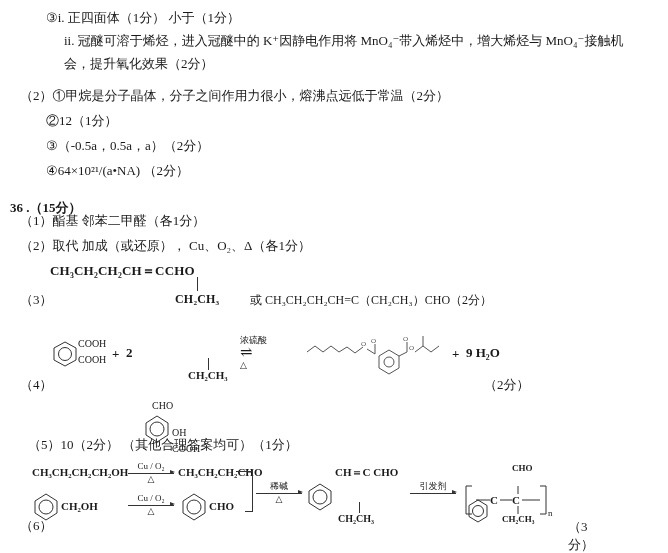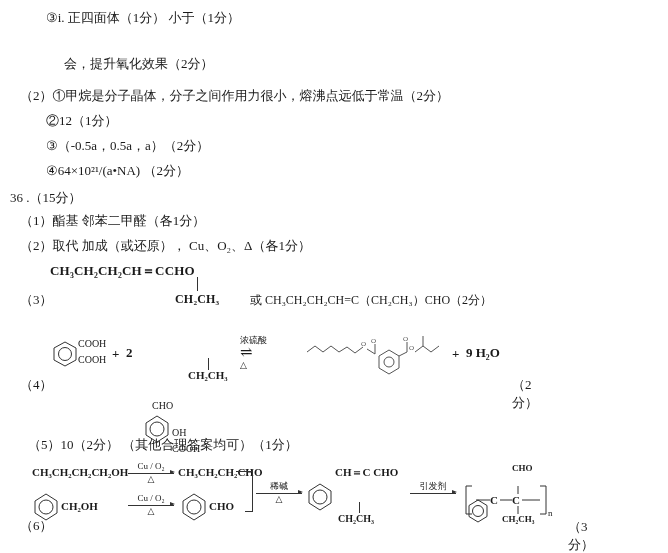--- a/index.html
+++ b/index.html
@@ -85,26 +85,27 @@
     letter-spacing: -1px;
   }
   .tiny2 { font-size: 10px; }
 </style>
 </head>
 <body>
 
 <div class="page">
 
   <div class="line ind2" style="top:10px;">③i. 正四面体（1分）   小于（1分）</div>
+  <div class="line ind3" style="top:33px;">ii. 冠醚可溶于烯烃，进入冠醚中的 K⁺因静电作用将 MnO₄⁻带入烯烃中，增大烯烃与 MnO₄⁻接触机</div>
   <div class="line ind3" style="top:56px;">会，提升氧化效果（2分）</div>
   <div class="line ind1" style="top:88px;">（2）①甲烷是分子晶体，分子之间作用力很小，熔沸点远低于常温（2分）</div>
   <div class="line ind2" style="top:113px;">②12（1分）</div>
   <div class="line ind2" style="top:138px;">③（-0.5a，0.5a，a）（2分）</div>
   <div class="line ind2" style="top:163px;">④64×10²¹/(a•NA)  （2分）</div>
-  <div class="line ind0" style="top:190px;">36 .（15分）</div>
+  <div class="line ind0" style="top:200px;font-weight:bold;">36 .（15分）</div>
   <div class="line ind1" style="top:213px;">（1）酯基  邻苯二甲醛（各1分）</div>
   <div class="line ind1" style="top:238px;">（2）取代  加成（或还原），    Cu、O₂、Δ（各1分）</div>
   <div class="line ind1" style="top:292px;">（3）</div>
   <div class="line ind1" style="top:377px;">（4）</div>
   <div class="line ind1" style="top:437px;margin-left:8px;">（5）10（2分）      （其他合理答案均可）（1分）</div>
   <div class="line ind1" style="top:518px;">（6）</div>
 
   <div class="struct" style="left:50px; top:262px;">
     <span class="formula-big">CH₃CH₂CH₂CH＝CCHO</span>
   </div>
@@ -150,21 +151,21 @@
       <line x1="102" y1="22" x2="102" y2="12" stroke="#555" stroke-width="1"></line>
       <text x="98" y="11" font-size="7" fill="#555" font-family="Liberation Serif, serif">O</text>
       <text x="104" y="20" font-size="7" fill="#555" font-family="Liberation Serif, serif">O</text>
       <polyline points="110,22 118,16 126,22 134,16" fill="none" stroke="#555" stroke-width="1"></polyline>
       <polyline points="118,16 118,6" fill="none" stroke="#555" stroke-width="1"></polyline>
     </svg>
   </div>
 
   <div class="struct" style="left:452px; top:346px; font-weight:bold;">+</div>
   <div class="struct" style="left:466px; top:345px; font-weight:bold;">9 H₂O</div>
-  <div class="struct" style="left:512px; top:376px;">（2分）</div>
+  <div class="struct" style="left:484px; top:376px;">（2分）</div>
 
   <div class="struct tiny2" style="left:152px; top:400px;">CHO</div>
   <div class="benz" style="left:143px; top:414px;">
     <svg width="28" height="30" viewBox="0 0 28 30">
       <polygon points="14,2 25,9 25,21 14,28 3,21 3,9" fill="none" stroke="#333" stroke-width="1"></polygon>
       <circle cx="14" cy="15" r="7" fill="none" stroke="#333" stroke-width="1"></circle>
     </svg>
   </div>
   <div class="struct tiny2" style="left:172px; top:427px;">OH</div>
   <div class="struct tiny2" style="left:172px; top:443px;">COOH</div>

